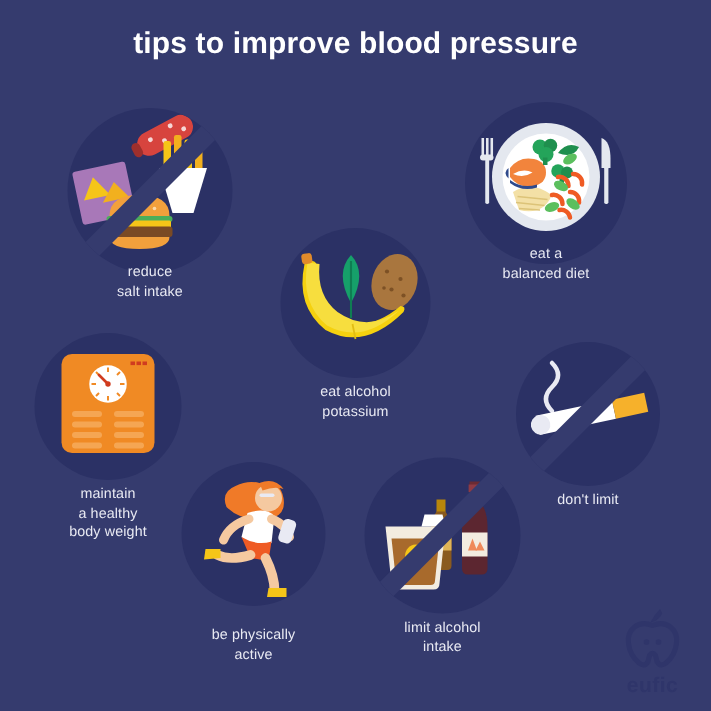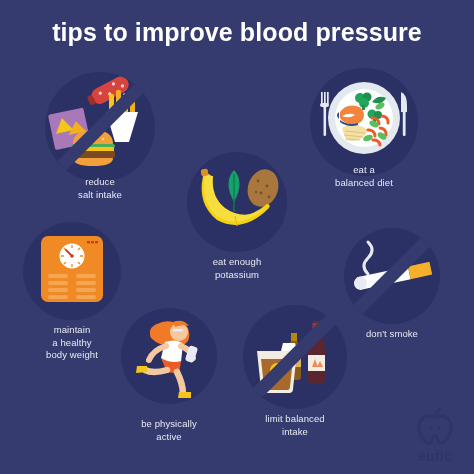--- a/index.html
+++ b/index.html
@@ -21,21 +21,21 @@
     overflow: hidden;
   }
   
   #title {
     position: absolute;
     left: 0;
     top: 18px;
     width: 474px;
     text-align: center;
     color: #ffffff;
-    font-size: 25px;
+    font-size: 20px;
     font-weight: bold;
     letter-spacing: 0.1px;
   }
   
   .tip {
     position: absolute;
   }
   .disc {
     position: absolute;
     border-radius: 50%;
@@ -227,21 +227,21 @@
         </g>
 
         <g>
           <path d="M16 24 Q10 52 30 68 Q56 82 82 56 Q84 52 80 52 Q56 72 36 58 Q22 46 24 24 Q22 20 16 24 Z" fill="#f5d10f"></path>
           <path d="M18 23 Q13 50 31 65 Q55 78 79 55 Q58 70 38 56 Q24 45 26 24 Z" fill="#f7de3e"></path>
           <rect x="14" y="17" width="7" height="7" rx="2" fill="#e08a2a" transform="rotate(-8 17 20)"></rect>
           <line x1="48" y1="64" x2="50" y2="74" stroke="#e2bd12" stroke-width="1.2"></line>
         </g>
       </svg>
     </div>
-    <div class="caption" style="left:-20px; top:104px; width:140px;">eat enough
+    <div class="caption" style="left:-20px; top:104px; width:140px;">eat alcohol
 potassium</div>
   </div>
 
   <div class="tip" style="left:23px; top:222px;">
     <div class="disc" style="left:0; top:0; width:98px; height:98px;">
       <svg class="art" viewBox="0 0 98 98">
         <rect x="18" y="14" width="62" height="66" rx="7" fill="#f08a24"></rect>
 
         <g fill="#d03c1f">
           <rect x="64" y="19" width="3" height="2.4"></rect>
@@ -287,21 +287,21 @@
         <path d="M24 14 Q32 22 24 30 Q16 38 24 46" fill="none" stroke="#e9eaf3" stroke-width="3" stroke-linecap="round"></path>
 
         <g transform="rotate(-12 48 50)">
           <rect x="14" y="42" width="52" height="13" fill="#ffffff"></rect>
           <circle cx="16" cy="48.5" r="6.5" fill="#e9eaf3"></circle>
           <rect x="66" y="42" width="22" height="13" fill="#f6b12b"></rect>
         </g>
       </svg>
       <div class="banstripe" style="left:-8px; top:41px; width:112px; height:13px;"></div>
     </div>
-    <div class="caption" style="left:-22px; top:100px; width:140px;">don't smoke</div>
+    <div class="caption" style="left:-22px; top:100px; width:140px;">don't limit</div>
   </div>
 
   <div class="tip" style="left:121px; top:308px;">
     <div class="disc" style="left:0; top:0; width:96px; height:96px;">
       <svg class="art" viewBox="0 0 96 96">
 
         <path d="M52 14 Q66 12 68 24 Q70 36 58 38 Q40 40 30 30 Q26 20 36 16 Q44 12 52 14 Z" fill="#f07a28"></path>
 
         <circle cx="58" cy="24" r="9" fill="#f5c9a0"></circle>
         <path d="M52 14 Q62 10 68 18 Q62 16 54 19 Z" fill="#f07a28"></path>
@@ -351,21 +351,21 @@
         <g transform="translate(14 40)">
           <path d="M0 6 L40 6 L36 44 Q36 48 32 48 L8 48 Q4 48 4 44 Z" fill="#f3ece0"></path>
           <path d="M4 14 L36 14 L33 42 Q33 45 30 45 L10 45 Q7 45 7 42 Z" fill="#a86a2c"></path>
           <ellipse cx="20" cy="26" rx="7" ry="8" fill="#f5c518"></ellipse>
           <ellipse cx="20" cy="26" rx="4" ry="5" fill="#fdf0c0"></ellipse>
           <path d="M26 -2 L38 -2 L40 6 L24 6 Z" fill="#ffffff"></path>
         </g>
       </svg>
       <div class="banstripe" style="left:-10px; top:44px; width:124px; height:13px;"></div>
     </div>
-    <div class="caption" style="left:-18px; top:108px; width:140px;">limit balanced
+    <div class="caption" style="left:-18px; top:108px; width:140px;">limit alcohol
 intake</div>
   </div>
 
   <div id="logo">
     <svg width="58" height="44" viewBox="0 0 58 44">
       <path d="M34 2 Q30 6 27.5 11 Q33 10 35.5 5 Z" fill="#2f356a"></path>
       <path d="M29 13 Q22 10 17 14 Q12 18 13 25 Q14 33 20 38 Q24 41 26 37 L27 33 Q29 30 31 33 L32 37
                Q34 41 38 38 Q44 33 45 25 Q46 18 41 14 Q36 10 29 13 Z" fill="none" stroke="#2f356a" stroke-width="3.4" stroke-linejoin="round"></path>
       <circle cx="25" cy="24" r="1.9" fill="#2f356a"></circle>
       <circle cx="33" cy="24" r="1.9" fill="#2f356a"></circle>

